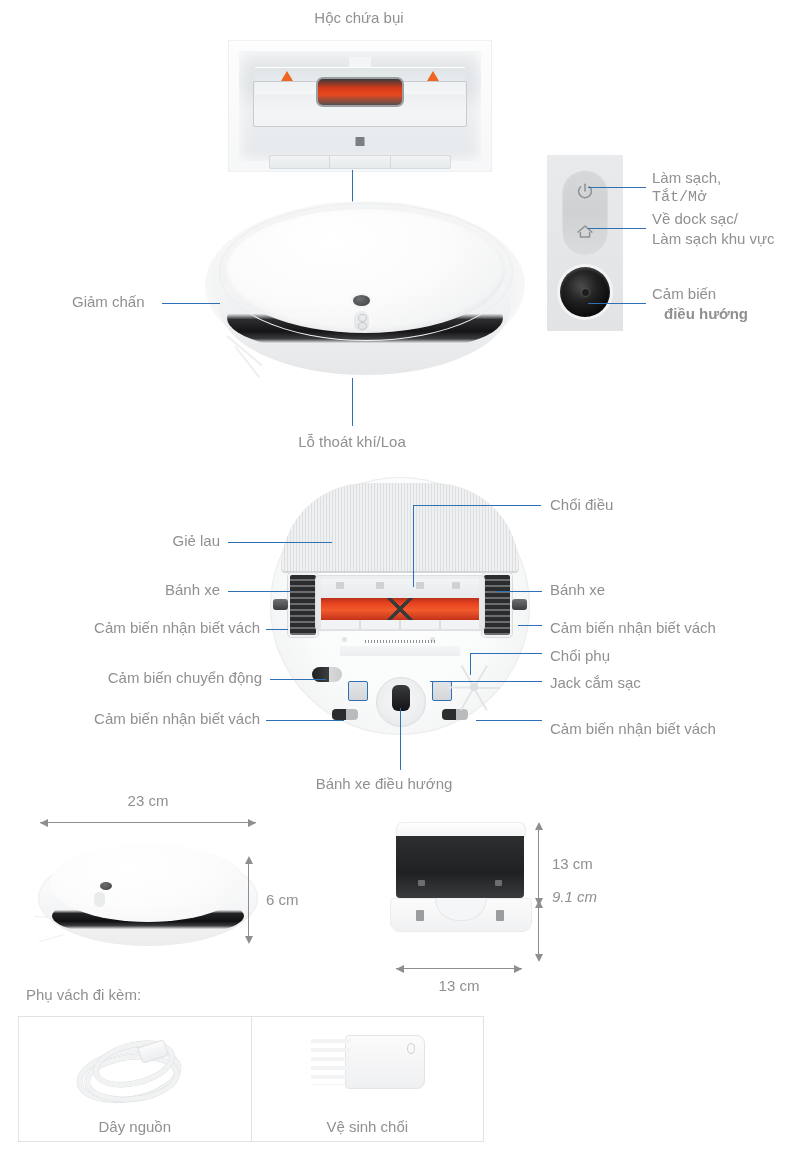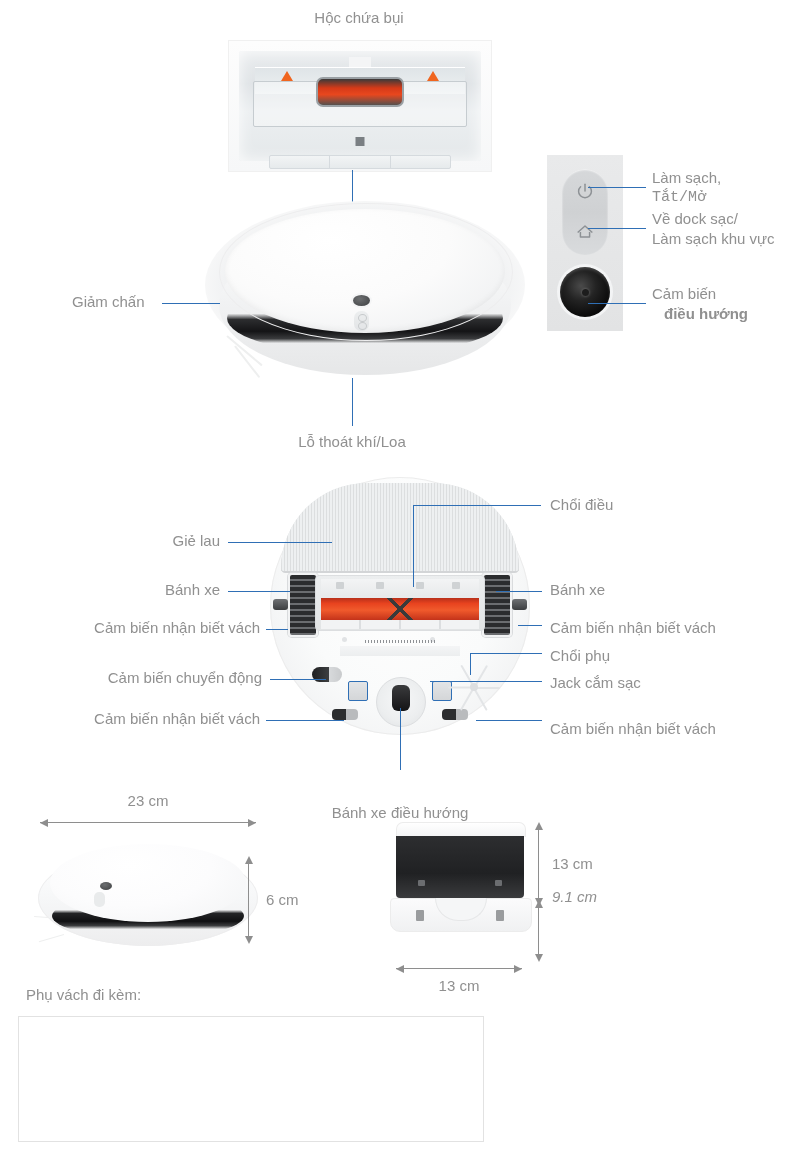--- a/index.html
+++ b/index.html
@@ -463,21 +463,21 @@
 <div class="ln lnv" style="left:470px;top:653px;height:22px;"></div>
 <div class="lbl" style="left:550px;top:646px;">Chổi phụ</div>
 
 <div class="ln lnh" style="left:430px;top:681px;width:112px;"></div>
 <div class="lbl" style="left:550px;top:673px;">Jack cắm sạc</div>
 
 <div class="ln lnh" style="left:476px;top:720px;width:66px;"></div>
 <div class="lbl" style="left:550px;top:719px;">Cảm biến nhận biết vách</div>
 
 <div class="ln lnv" style="left:400px;top:708px;height:62px;"></div>
-<div class="lbl c" style="left:300px;top:774px;width:200px;margin-top:29px;">Bánh xe điều hướng</div>
+<div class="lbl c" style="left:284px;top:774px;width:200px;">Bánh xe điều hướng</div>
 
 <div class="lbl c" style="left:78px;top:791px;width:140px;">23 cm</div>
 <div class="dimline" style="left:40px;top:822px;width:216px;height:1px;"></div>
 <div class="arw l" style="left:40px;top:819px;"></div>
 <div class="arw r" style="left:248px;top:819px;"></div>
 
 <div id="robotSide">
   <div class="br" style="right:196px;top:66px;width:26px;transform:rotate(22deg);"></div>
   <div class="br" style="right:196px;top:80px;width:28px;transform:rotate(4deg);"></div>
   <div class="br" style="right:194px;top:96px;width:26px;transform:rotate(-16deg);"></div>
@@ -517,14 +517,36 @@
 
 <div class="dimline" style="left:396px;top:968px;width:126px;height:1px;"></div>
 <div class="arw l" style="left:396px;top:965px;"></div>
 <div class="arw r" style="left:514px;top:965px;"></div>
 <div class="lbl c" style="left:396px;top:976px;width:126px;">13 cm</div>
 
 <div class="lbl" style="left:26px;top:985px;">Phụ vách đi kèm:</div>
 
 <div id="accBox">
 
-
+  <div class="cell">
+    <div class="art">
+      <div class="cable">
+        <div class="lp" style="left:4px;top:16px;width:96px;height:44px;transform:rotate(-10deg);"></div>
+        <div class="lp" style="left:12px;top:22px;width:86px;height:38px;transform:rotate(-6deg);"></div>
+        <div class="lp" style="left:20px;top:10px;width:74px;height:34px;transform:rotate(-14deg);"></div>
+        <div class="plug"></div>
+      </div>
+    </div>
+    <div class="cap">Dây nguồn</div>
+  </div>
+
+  <div class="cell">
+    <div class="art">
+      <div class="comb">
+        <div class="blade"></div>
+        <div class="teeth"></div>
+        <div class="hole"></div>
+        <div class="notch"></div>
+      </div>
+    </div>
+    <div class="cap">Vệ sinh chổi</div>
+  </div>
 </div>
 
 </body></html>

